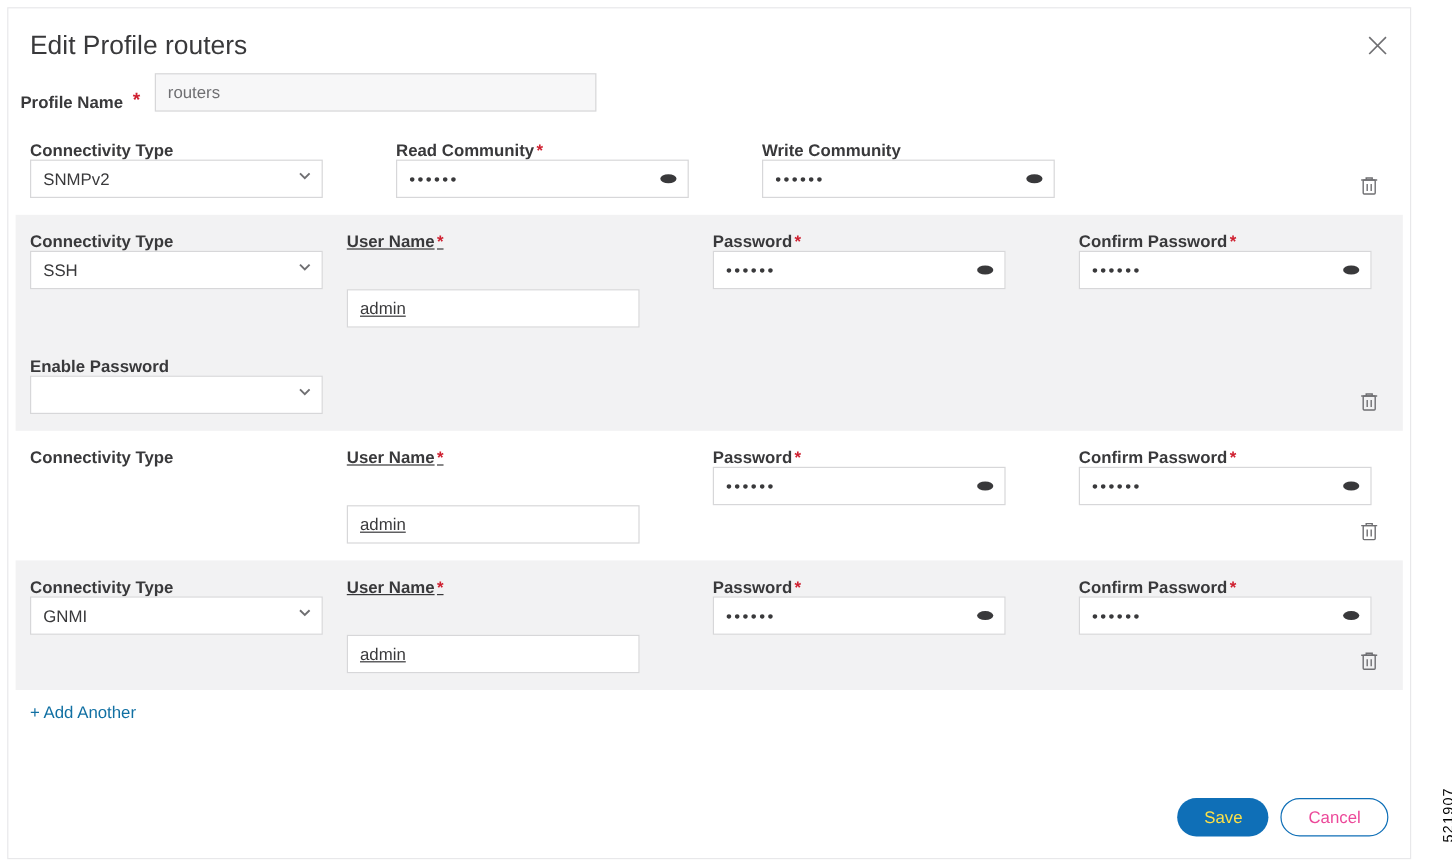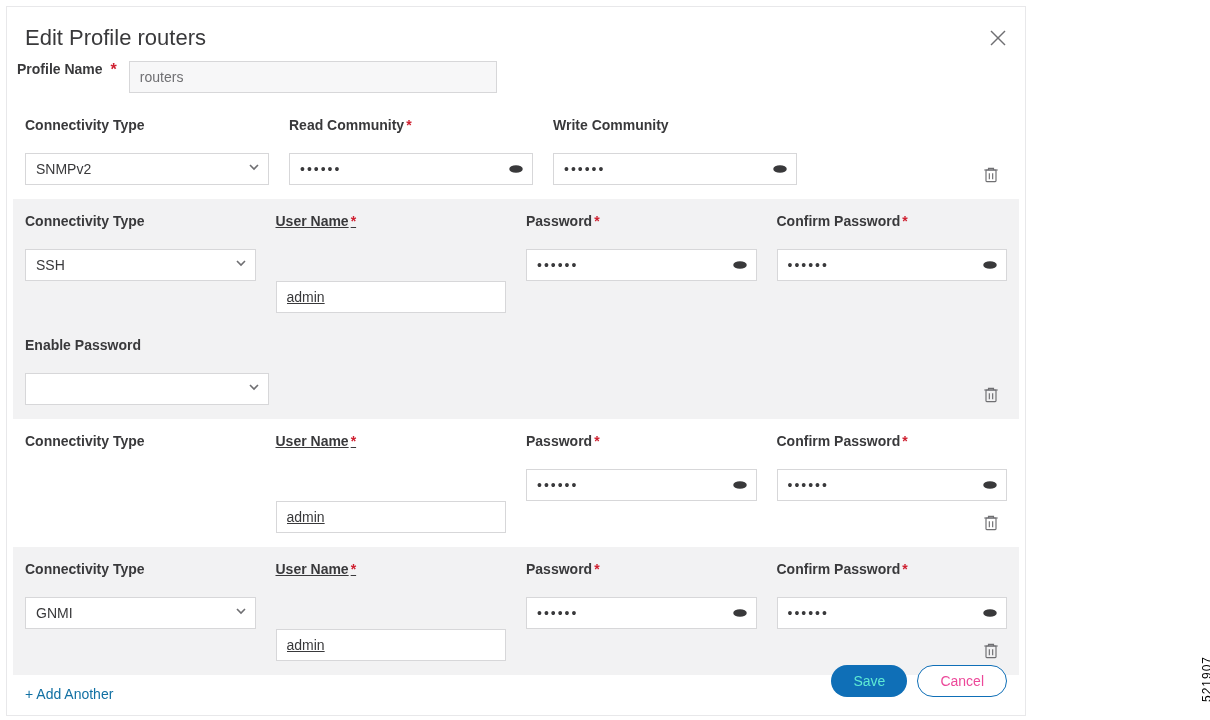--- a/index.html
+++ b/index.html
@@ -1,38 +1,38 @@
 <!DOCTYPE html>
 <html><head>
 <meta charset="utf-8">
 <style>
   * { box-sizing: border-box; margin: 0; padding: 0; font-family: Arial, Helvetica, sans-serif; }
   body { background: #fff; color: #39393b; width: 1210px; height: 720px; position: relative; }
-  .modal { position: absolute; left: 6px; top: 6px; width: 1020px; height: 710px; border: 1px solid #e8e8ea; background: #fff; }
+  .modal { position: absolute; left: 6px; top: 6px; width: 1170px; height: 710px; border: 1px solid #e8e8ea; background: #fff; }
   .modal-header { display: flex; align-items: center; justify-content: space-between; padding: 18px 18px 10px 18px; }
   .modal-title { font-size: 22px; font-weight: 400; color: #39393b; }
   .close-x { width: 18px; height: 18px; cursor: pointer; }
   .close-x svg { width: 18px; height: 18px; stroke: #6f6f72; stroke-width: 1.4; }
-  .top-row { display: flex; align-items: flex-start; padding: 0 18px 10px 10px; }
+  .top-row { display: flex; align-items: flex-end; padding: 0 18px 10px 10px; }
   .top-label { font-size: 14px; font-weight: 700; color: #39393b; margin-right: 6px; }
   .req { color: #cf2030; font-weight: 700; margin-left: 2px; }
   .top-input { height: 32px; width: 368px; border: 1px solid #d7d7d9; background: #f7f7f8; padding: 0 10px; font-size: 14px; color: #6f6f72; }
   .section-title { font-size: 18px; font-weight: 400; color: #6f6f72; padding: 0 18px 12px 18px; }
 
   .rows { padding: 0 6px; display: flex; flex-direction: column; gap: 0; }
   .cred-row { padding: 14px 12px 14px 12px; position: relative; }
   .cred-row.alt { background: #f2f2f3; }
   .fields { display: flex; gap: 20px; align-items: flex-start; }
   .delete-slot { position: absolute; right: 18px; bottom: 14px; }
 
-  .field { display: flex; flex-direction: column; gap: 20px; }
+  .field { display: flex; flex-direction: column; gap: 0; }
   .field-label { font-size: 14px; font-weight: 700; color: #39393b; display: flex; align-items: center; }
   .w-select { width: 244px; }
   .w-text   { width: 244px; text-decoration: underline; }
-  .w-passwrap { width: 244px; }
+  .w-passwrap { width: 244px; margin-left: 41px; }
 
   .select { position: relative; }
   .select-box { height: 32px; border: 1px solid #d7d7d9; background: #fff; padding: 0 28px 0 10px; font-size: 14px; display: flex; align-items: center; color: #39393b; cursor: pointer; }
   .chev { position: absolute; right: 8px; top: 50%; transform: translateY(-50%); }
   .chev svg { width: 14px; height: 14px; stroke: #6f6f72; stroke-width: 1.6; fill: none; }
 
   .text-input { height: 32px; border: 1px solid #d7d7d9; background: #fff; padding: 0 10px; font-size: 14px; color: #39393b; width: 100%; margin-top: 32px; }
 
   .pass-wrap { position: relative; }
   .pass-input { height: 32px; border: 1px solid #d7d7d9; background: #fff; padding: 0 34px 0 10px; font-size: 14px; color: #39393b; width: 100%; letter-spacing: 2px; }
@@ -42,21 +42,21 @@
   .trash { width: 20px; height: 20px; cursor: pointer; }
   .trash svg { width: 20px; height: 20px; fill: none; stroke: #6f6f72; stroke-width: 1.4; }
 
   .enable-row { margin-top: 24px; }
 
   .add-another { padding: 10px 18px; }
   .add-link { color: #1170a3; font-size: 14px; cursor: pointer; font-weight: 400; }
 
   .footer { position: absolute; bottom: 18px; right: 18px; display: flex; gap: 10px; }
   .btn { height: 32px; border-radius: 16px; font-size: 14px; padding: 0 22px; cursor: pointer; display:flex; align-items:center; justify-content:center; }
-  .btn-primary { background: #0f6fb7; color: #5eead4; border: none; }
+  .btn-primary { background: #0f6fb7; color: #fde047; border: none; }
   .btn-secondary { background: #fff; color: #ec4899; border: 1px solid #0f6fb7; }
 
   .side-id { position: absolute; right: -4px; bottom: 18px; font-size: 12px; letter-spacing: 1px; writing-mode: vertical-rl; transform: rotate(180deg); color: #000; font-family: Arial, sans-serif; }
 </style>
 </head>
 <body>
 
 <div class="modal">
 
   <div class="modal-header">

